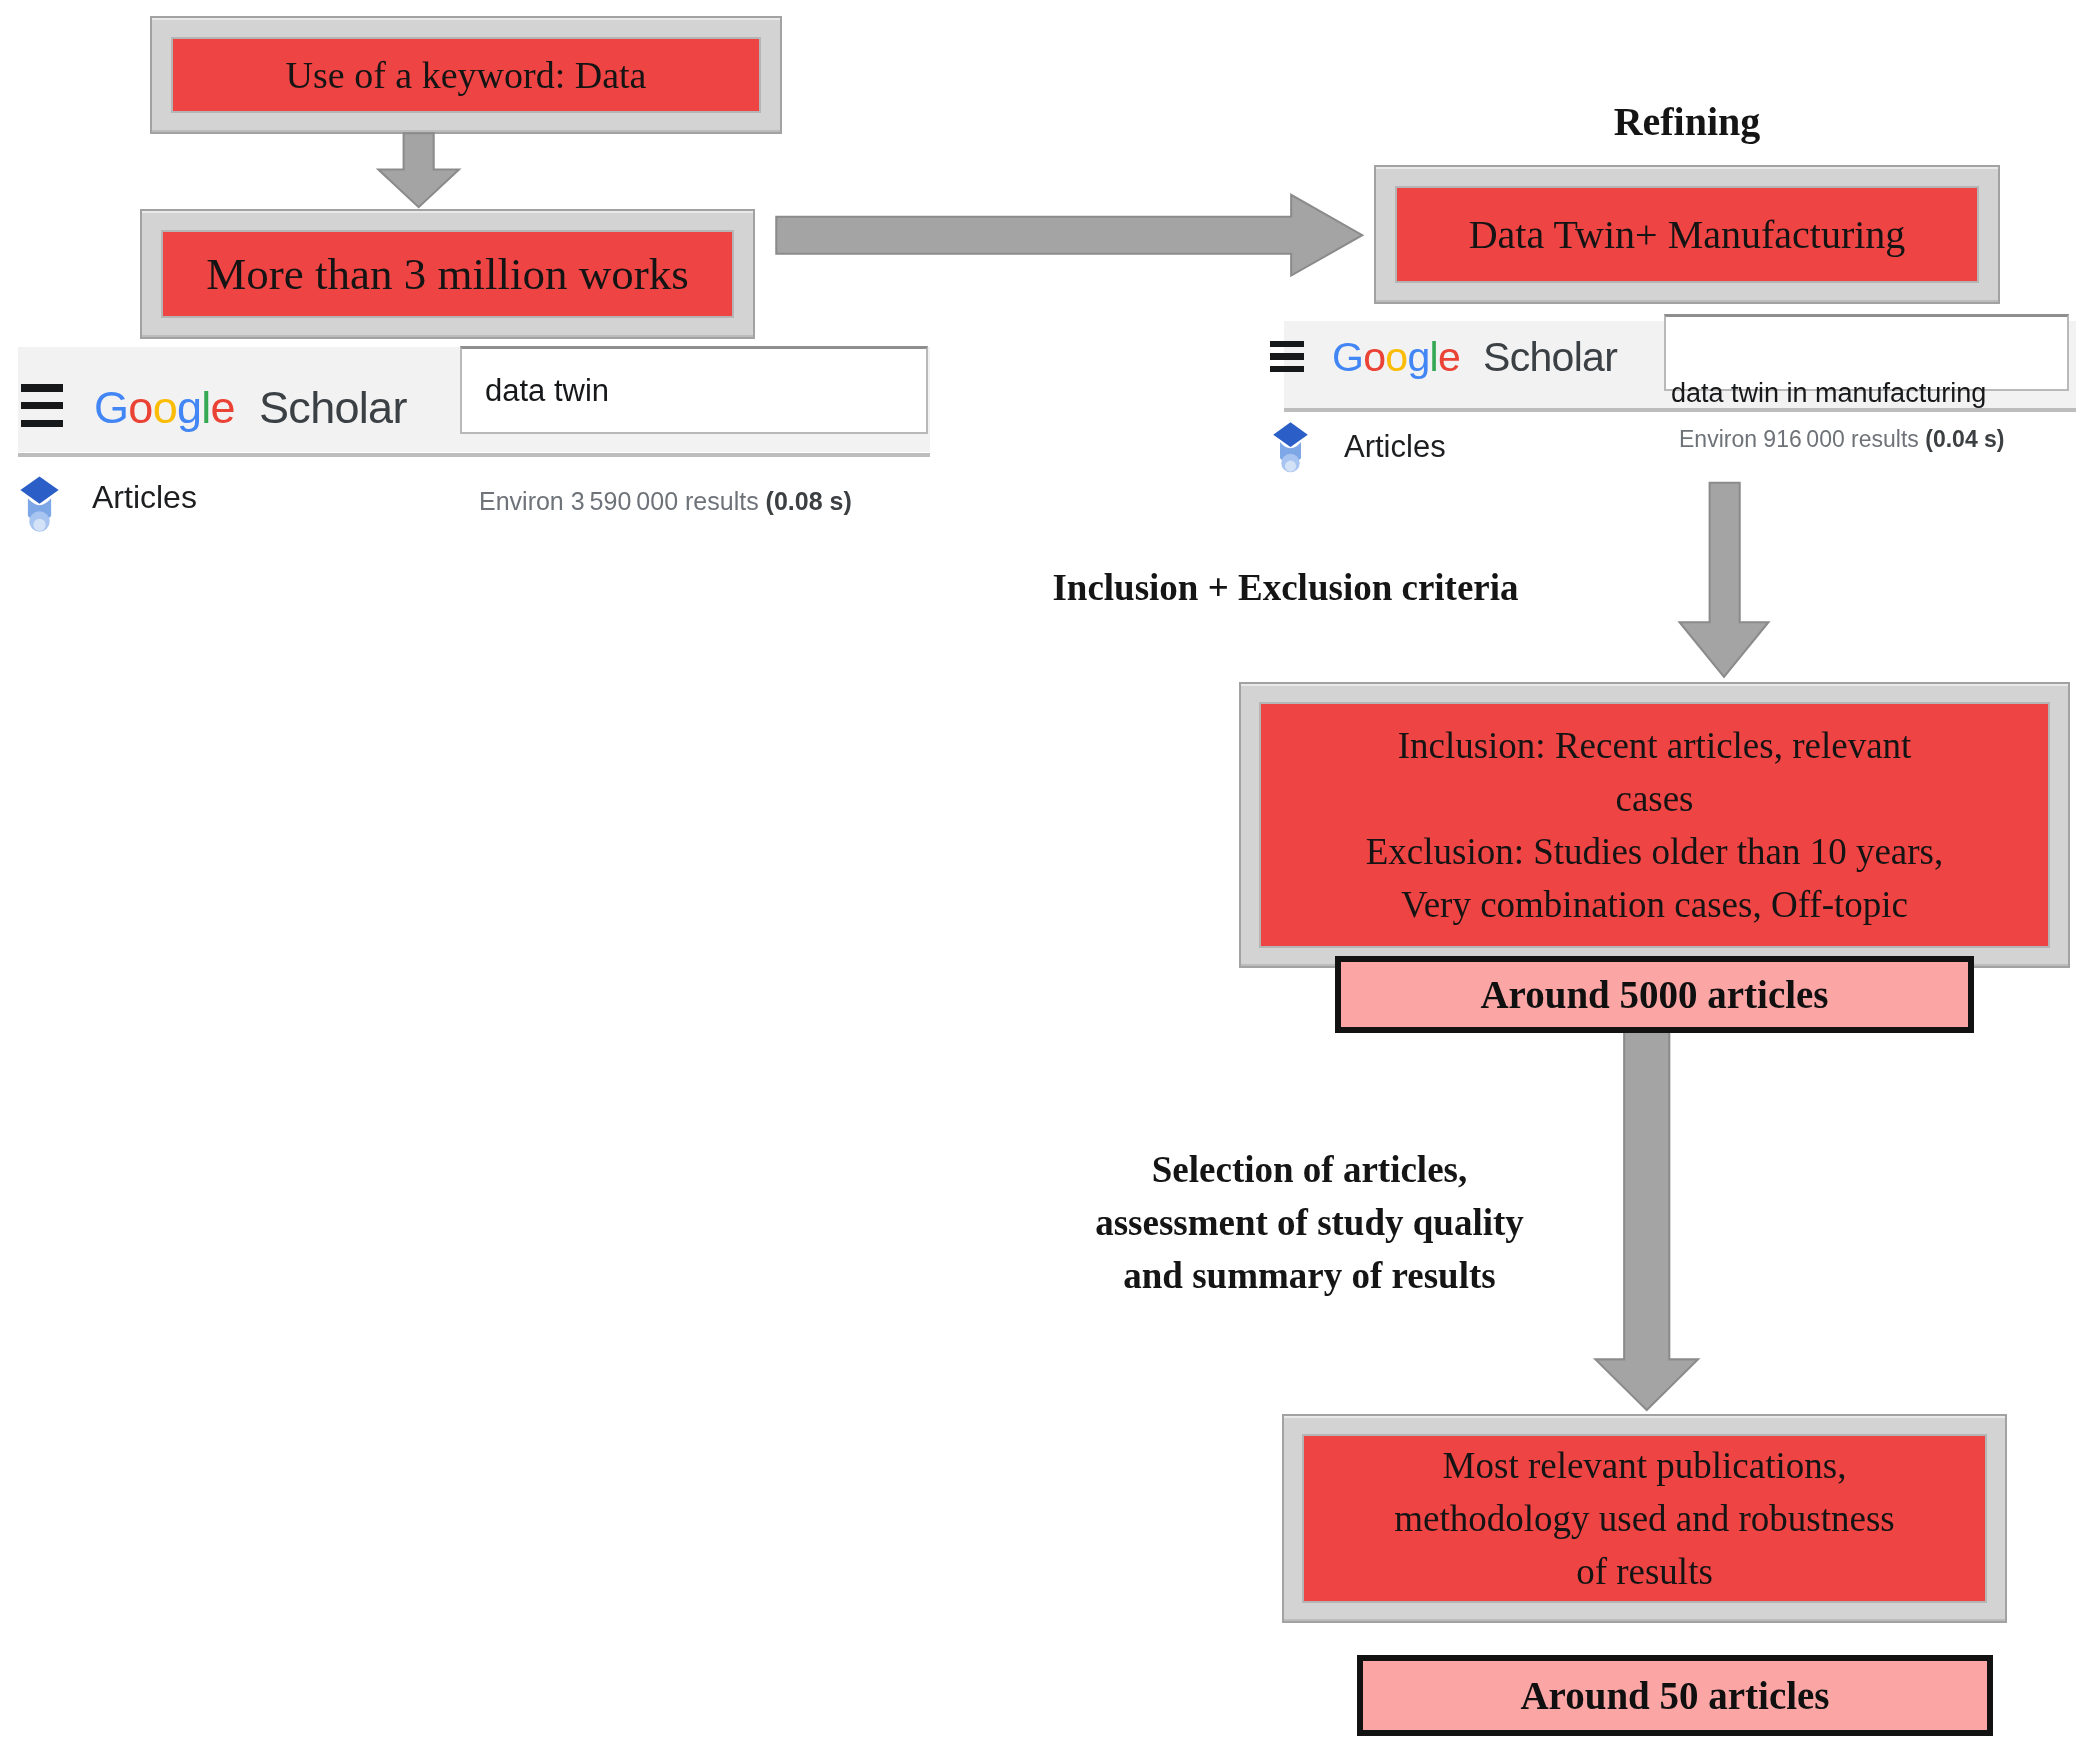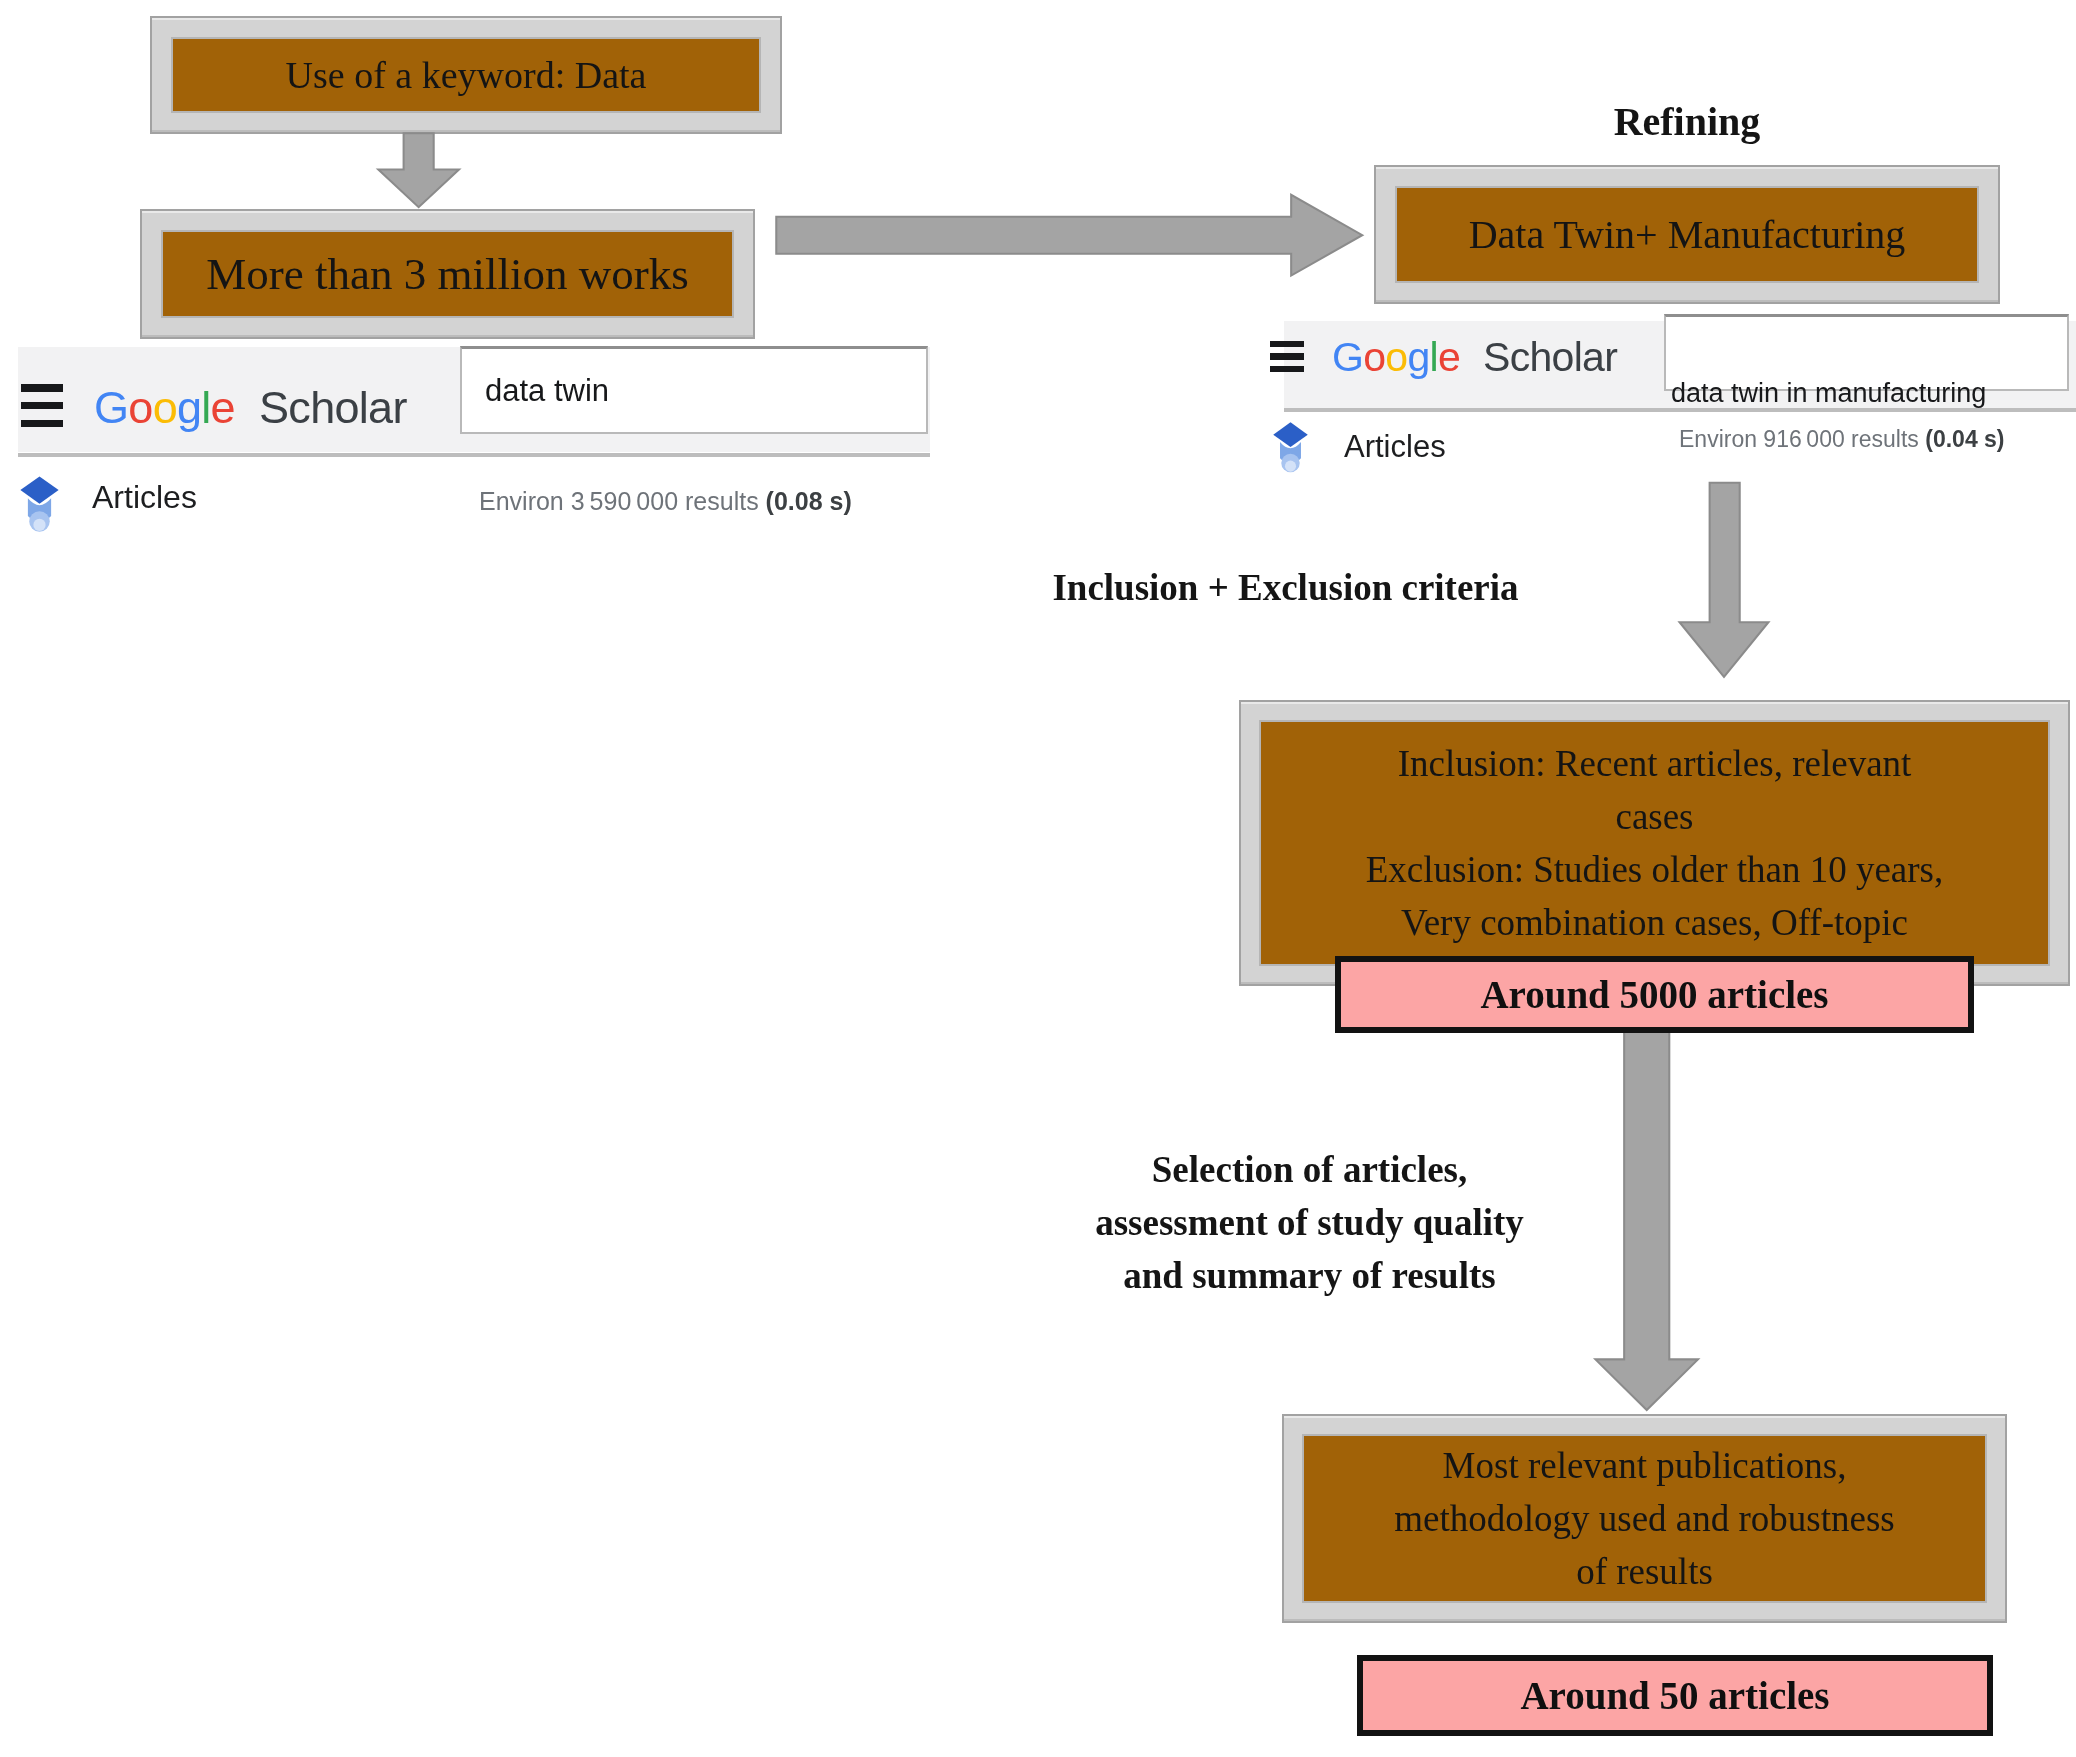--- a/index.html
+++ b/index.html
@@ -8,21 +8,21 @@
     position:relative;width:2077px;height:1758px;background:#ffffff;overflow:hidden;
     font-family:"Liberation Serif","DejaVu Serif",serif;color:#141414;
   }
   
   .frame{
     position:absolute;background:#d3d3d3;border:2.1px solid #a2a2a2;
     box-shadow:inset 0 2.1px 0 #e9e9e9, inset 0 -2.1px 0 #bcbcbc;
     box-sizing:border-box;padding:19px;z-index:1;
   }
   .frame-inner{
-    width:100%;height:100%;background:#a16207;border:2.1px solid #b5b5b5;box-sizing:border-box;
+    width:100%;height:100%;background:#ef4444;border:2.1px solid #b5b5b5;box-sizing:border-box;
     display:flex;flex-direction:column;align-items:center;justify-content:center;
     text-align:left;color:#141414;
   }
   
   .result-box{
     position:absolute;background:#fca5a5;border:6.2px solid #121212;box-sizing:border-box;
     display:flex;align-items:center;justify-content:center;
     font-weight:700;font-size:39px;color:#101010;z-index:5;text-align:center;
   }
   
@@ -144,21 +144,21 @@
     <path d="M13,34 Q30,54 47,34 L47,60 Q30,78 13,60 Z" fill="#7ea7e7"></path>
     <circle cx="30" cy="68" r="15" fill="#a8c4f0"></circle>
     <circle cx="30" cy="73" r="9" fill="#d4e2f8"></circle>
     <polygon points="30,2 58,22 30,42 2,22" fill="#2b5fc7"></polygon>
   </svg>
   <div class="gs-articles" style="left:1344px;top:429px;font-size:31px;">Articles</div>
   <div class="gs-results" style="left:1679px;top:426px;font-size:23px;"><span>Environ 916 000 results </span><b>(0.04 s)</b></div>
 
   <div class="flow-label" style="left:978px;top:562px;width:615px;font-size:37px;">Inclusion + Exclusion criteria</div>
 
-  <div class="frame" style="left:1239px;top:700px;width:831px;height:286px;padding:18px;">
+  <div class="frame" style="left:1239px;top:682px;width:831px;height:286px;padding:18px;">
     <div class="frame-inner" style="font-size:37px;line-height:53px;">
       <div>Inclusion: Recent articles, relevant</div>
       <div>cases</div>
       <div>Exclusion: Studies older than 10 years,</div>
       <div>Very combination cases, Off-topic</div>
     </div>
   </div>
 
   <div class="result-box" style="left:1335px;top:956px;width:639px;height:77px;">Around 5000 articles</div>
 

